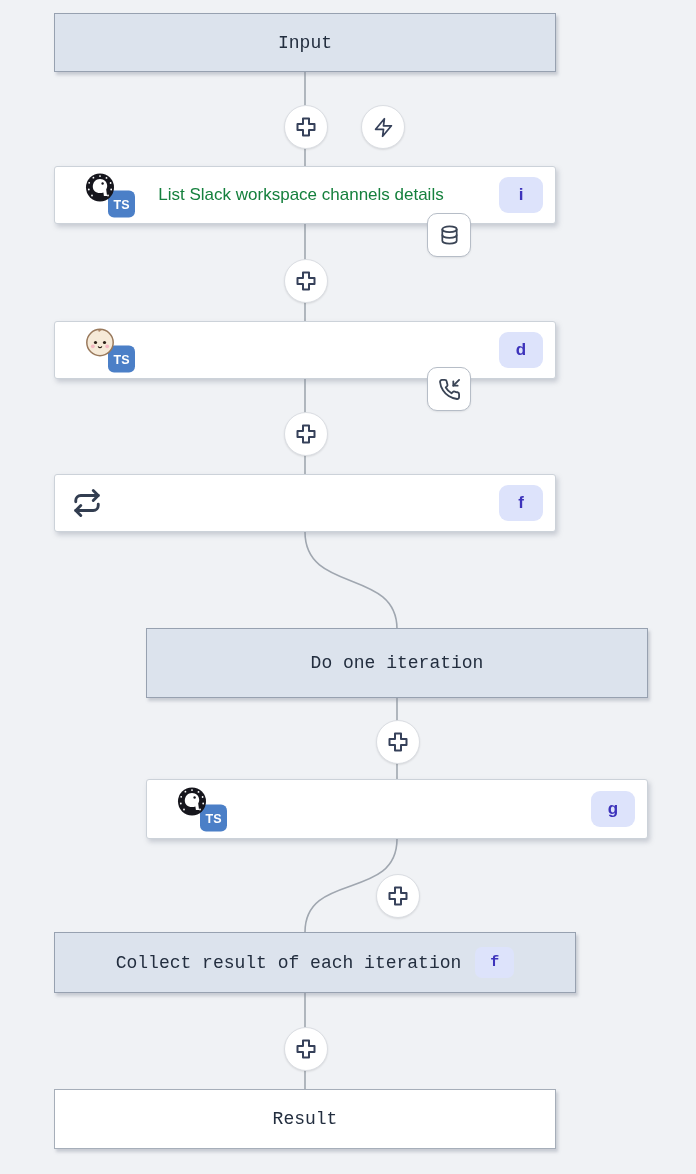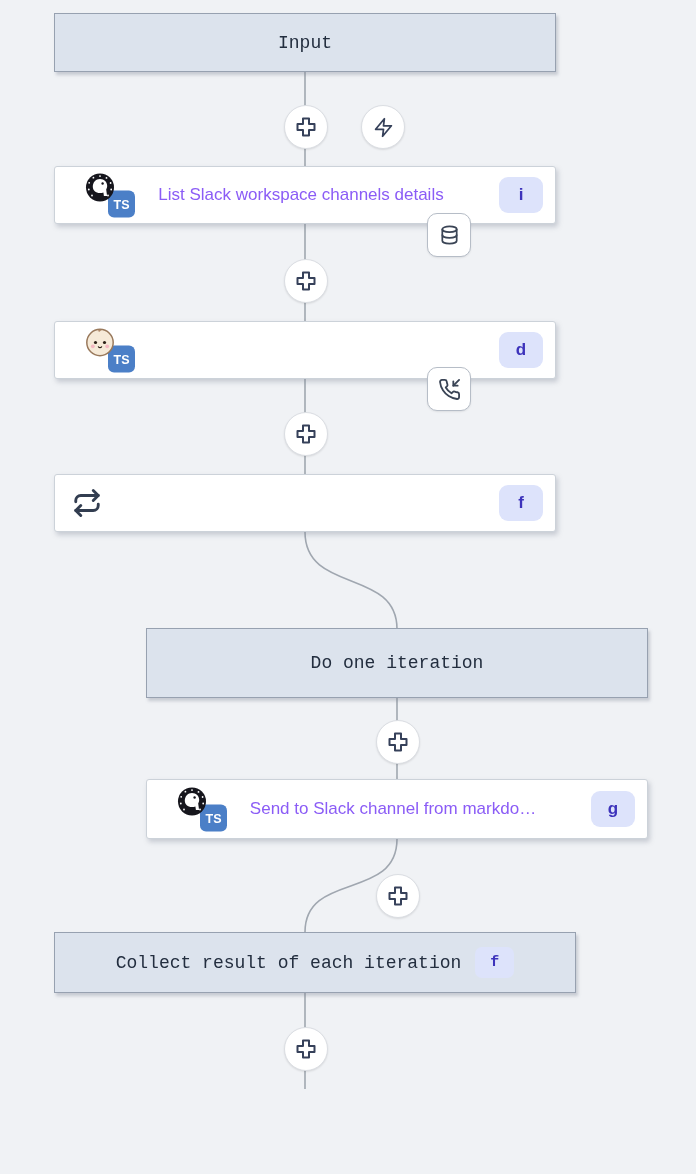--- a/index.html
+++ b/index.html
@@ -19,21 +19,21 @@
   }
   .vbox.white{background:#ffffff;border-color:#a6aeb9;}
   
   .card{
     position:absolute;box-sizing:border-box;z-index:2;cursor:pointer;
     background:#ffffff;border:1px solid #ccd2d9;border-radius:3px;
     box-shadow:2px 3px 5px rgba(120,130,145,.35);
   }
   .card-label{
     position:absolute;left:0;right:8px;top:50%;transform:translateY(-50%);
-    text-align:center;font-size:17px;color:#8b5cf6;white-space:nowrap;
+    text-align:center;font-size:17px;color:#15803d;white-space:nowrap;
   }
   .badge{
     position:absolute;right:12px;top:50%;transform:translateY(-50%);
     width:44px;height:36px;border-radius:9px;background:#dde3fb;
     color:#3d33bb;font-weight:bold;font-size:17px;
     display:flex;align-items:center;justify-content:center;
   }
   .badge.inline{
     position:static;transform:none;width:39px;height:31px;
     border-radius:7px;font-size:15px;flex:0 0 auto;
@@ -205,35 +205,37 @@
           <circle cx="8.4" cy="5.2" r="0.9"></circle>
             <circle cx="4.2" cy="10.3" r="0.9"></circle>
           <circle cx="3.8" cy="17" r="0.9"></circle>
             <circle cx="7" cy="23" r="0.9"></circle>
           <circle cx="23" cy="23" r="0.9"></circle>
         </g>
         <path d="M15 6.5c4.3 0 7.2 2.9 7.2 6.9 0 1.3-.4 2.5-1 3.5l.9 6.6h-3.2l-.5-3.6c-1 .4-2.2.6-3.4.6-4.3 0-7.2-2.5-7.2-6.5S10.7 6.5 15 6.5z" fill="#ffffff"></path>
         <circle cx="17.6" cy="11" r="1.2" fill="#16161d"></circle>
       </svg>
     </div>
-    <div class="card-label">Send to Slack channel from markdo…</div>
     <div class="badge">g</div>
   </div>
 
   <div class="circle-btn" style="left:376px;top:874px;">
     <svg width="24" height="24" viewBox="0 0 24 24">
       <path d="M9 3.5h6V9h5.5v6H15v5.5H9V15H3.5V9H9z" fill="#ffffff" stroke="#36415a" stroke-width="2" stroke-linejoin="round"></path>
     </svg>
   </div>
 
   <div class="vbox" style="left:54px;top:932px;width:522px;height:61px;text-align:right;">
     <span>Collect result of each iteration</span>
     <span class="badge inline">f</span>
   </div>
 
   <div class="circle-btn" style="left:284px;top:1027px;">
     <svg width="24" height="24" viewBox="0 0 24 24">
       <path d="M9 3.5h6V9h5.5v6H15v5.5H9V15H3.5V9H9z" fill="#ffffff" stroke="#36415a" stroke-width="2" stroke-linejoin="round"></path>
     </svg>
   </div>
 
+  <div class="vbox white" style="left:54px;top:1089px;width:502px;height:60px;">
+    <span>Result</span>
+  </div>
 
 </div>
 
 </body></html>

